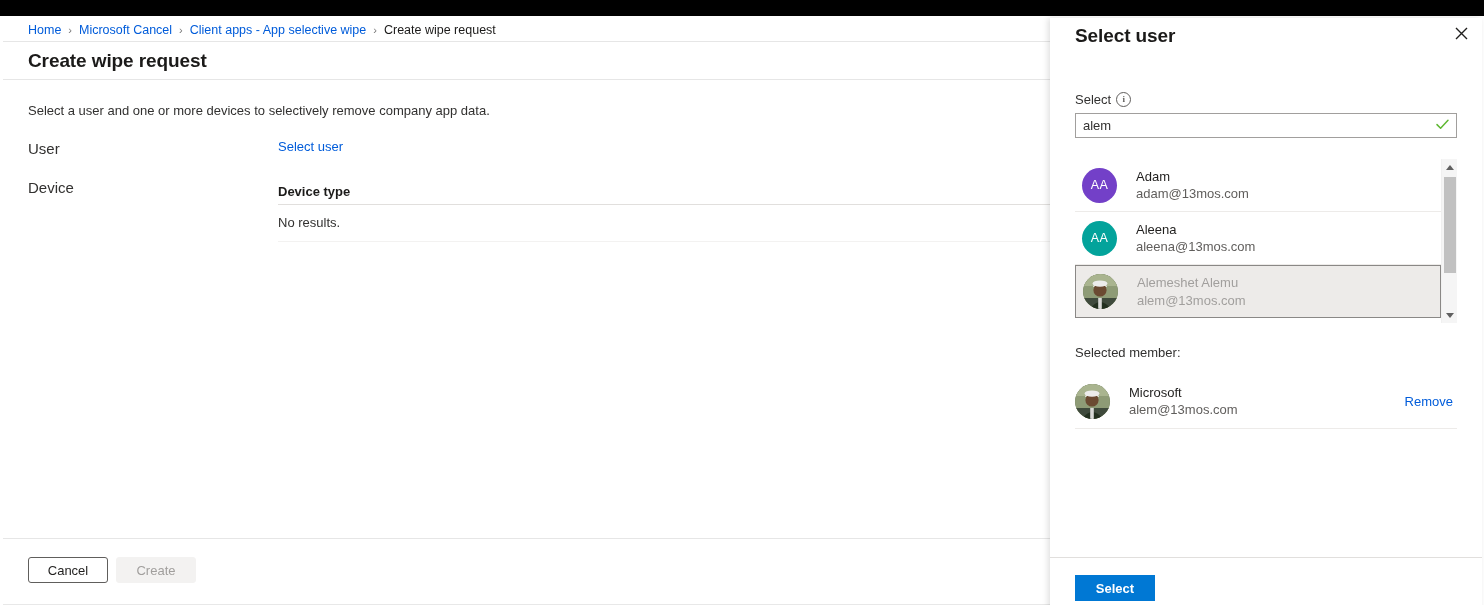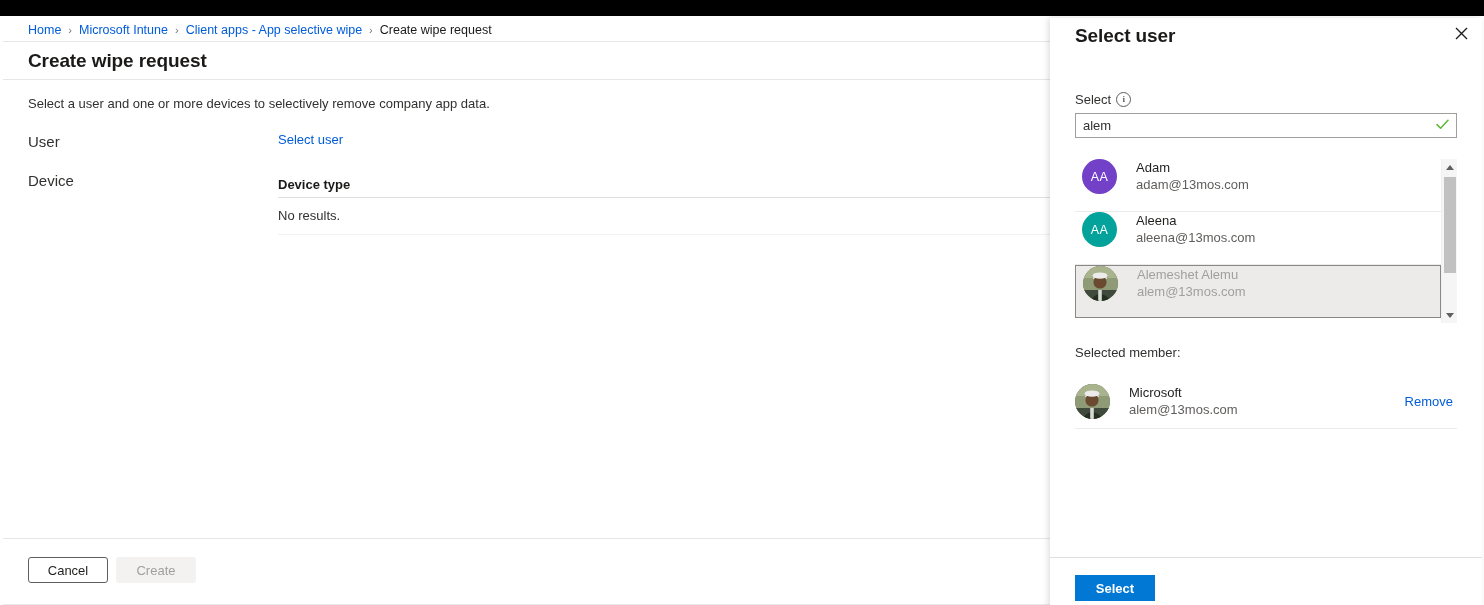--- a/index.html
+++ b/index.html
@@ -71,21 +71,21 @@
     font-weight: 600;
     color: #1b1a19;
     letter-spacing: -0.1px;
   }
 
   .blade-body {
     position: relative;
     padding: 0 0 0 25px;
   }
   .intro {
-    margin-top: 16px;
+    margin-top: 23px;
     font-size: 13px;
     color: #323130;
   }
 
   .field-row {
     display: flex;
     align-items: flex-start;
     margin-top: 21px;
   }
   .field-label {
@@ -280,20 +280,21 @@
     display: flex;
   }
   .results-list {
     flex: 1 1 auto;
     height: 164px;
     overflow: hidden;
     background: #fff;
   }
   .result-item {
     display: flex;
+    align-items: center;
     height: 53px;
     padding: 0 6px 0 7px;
     border-bottom: 1px solid #edebe9;
     box-sizing: border-box;
     cursor: pointer;
   }
   .result-item.selected {
     background: #edebe9;
     border: 1px solid #8a8886;
     box-shadow: inset 0 0 0 1px #edebe9;
@@ -409,21 +410,21 @@
 </head>
 <body>
 
 <div id="app">
 
   <div class="blade">
 
     <div class="breadcrumb">
       <span class="bc-link">Home</span>
       <span class="bc-sep">›</span>
-      <span class="bc-link">Microsoft Intune</span>
+      <span class="bc-link">Microsoft Cancel</span>
       <span class="bc-sep">›</span>
       <span class="bc-link">Client apps - App selective wipe</span>
       <span class="bc-sep">›</span>
       <span class="bc-current">Create wipe request</span>
     </div>
 
     <div class="blade-title-bar">
       <span class="blade-title">Create wipe request</span>
     </div>
 

